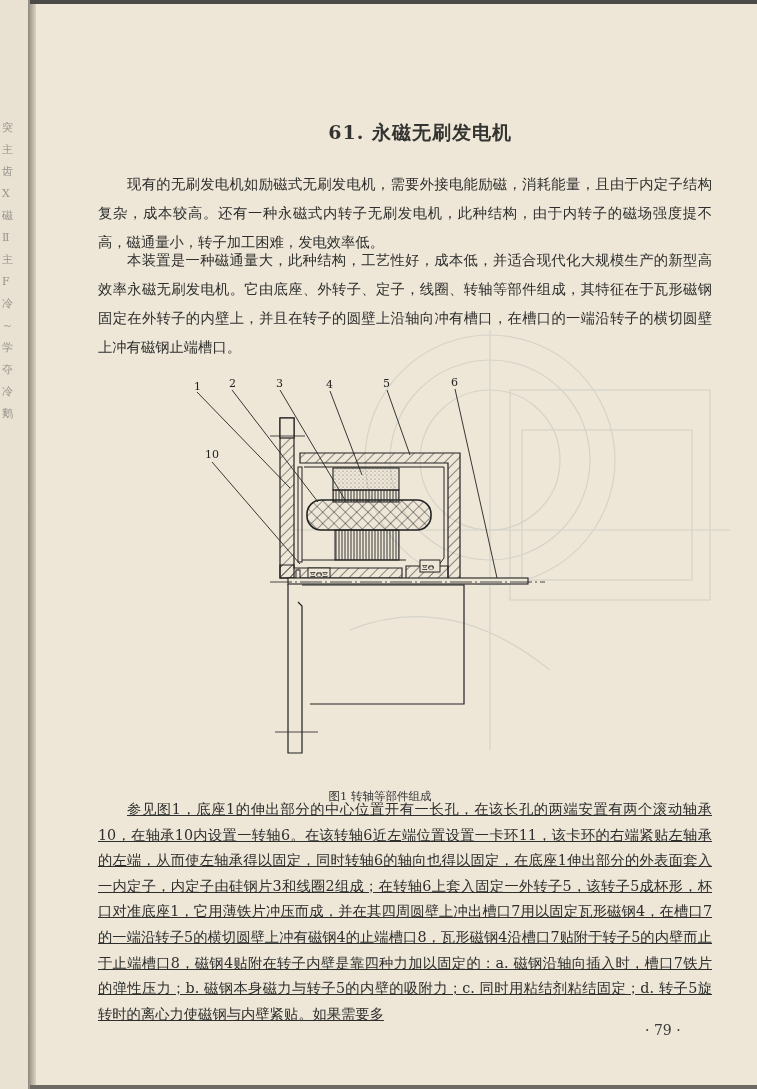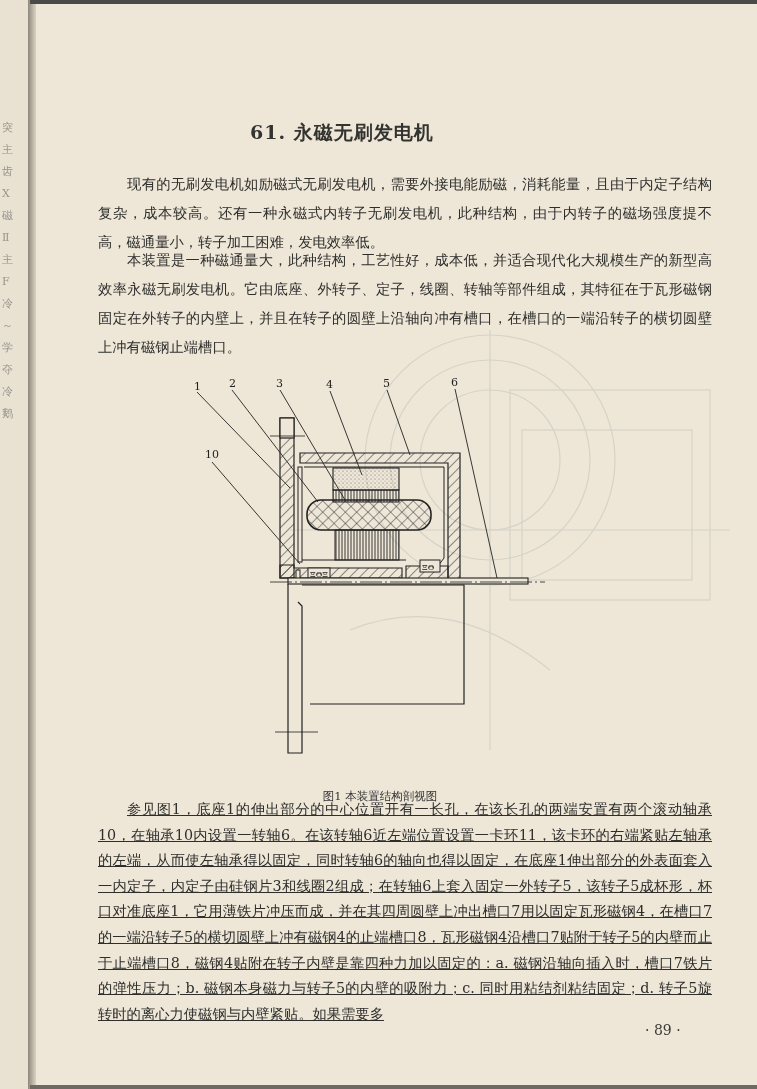--- a/index.html
+++ b/index.html
@@ -30,21 +30,21 @@
     .page {
       position: absolute; left: 36px; top: 4px; width: 721px; height: 1081px;
       background: #eee7d8;
     }
     .bottom-shadow {
       position: absolute; left: 30px; bottom: 0; width: 727px; height: 4px;
       background: #6d6a64;
     }
     .title {
       position: absolute; left: 250px; top: 120px; width: 262px;
-      text-align: left; font-size: 19px; font-weight: bold; color: #333330;
+      text-align: right; font-size: 19px; font-weight: bold; color: #333330;
       letter-spacing: 1px;
     }
     .para {
       position: absolute; left: 98px; width: 614px;
       font-size: 14.3px; line-height: 29px; color: #2e2e2c;
       text-indent: 29px; text-align: justify; margin: 0;
     }
     .p1 { top: 170px; }
     .p2 { top: 246px; }
     .p3 { top: 797px; line-height: 25.6px; text-decoration: underline; }
@@ -163,19 +163,19 @@
 
   <rect x="118" y="208" width="240" height="6" fill="#eee7d8" stroke="#222" stroke-width="1.1"></rect>
   <line x1="100" y1="212" x2="375" y2="212" stroke="#222" stroke-width="0.8" stroke-dasharray="22,3,2,3"></line>
 
   <path d="M118 214 L118 383 L132 383 L132 236 L128 232" fill="none" stroke="#222" stroke-width="1.2"></path>
   <line x1="105" y1="362" x2="148" y2="362" stroke="#222" stroke-width="0.8"></line>
 
   <path d="M132 215 L294 215 L294 334 L140 334" fill="none" stroke="#222" stroke-width="1.2"></path>
 </svg>
 
-<div class="figure-caption">图1  本装置结构剖视图</div>
+<div class="figure-caption">图1  转轴等部件组成</div>
 
 <p class="para p3">参见图1，底座1的伸出部分的中心位置开有一长孔，在该长孔的两端安置有两个滚动轴承10，在轴承10内设置一转轴6。在该转轴6近左端位置设置一卡环11，该卡环的右端紧贴左轴承的左端，从而使左轴承得以固定，同时转轴6的轴向也得以固定，在底座1伸出部分的外表面套入一内定子，内定子由硅钢片3和线圈2组成；在转轴6上套入固定一外转子5，该转子5成杯形，杯口对准底座1，它用薄铁片冲压而成，并在其四周圆壁上冲出槽口7用以固定瓦形磁钢4，在槽口7的一端沿转子5的横切圆壁上冲有磁钢4的止端槽口8，瓦形磁钢4沿槽口7贴附于转子5的内壁而止于止端槽口8，磁钢4贴附在转子内壁是靠四种力加以固定的：a. 磁钢沿轴向插入时，槽口7铁片的弹性压力；b. 磁钢本身磁力与转子5的内壁的吸附力；c. 同时用粘结剂粘结固定；d. 转子5旋转时的离心力使磁钢与内壁紧贴。如果需要多</p>
 
-<div class="page-number">· 89 ·</div>
+<div class="page-number">· 79 ·</div>
 
 <div class="bottom-shadow"></div>
 
 </body></html>

